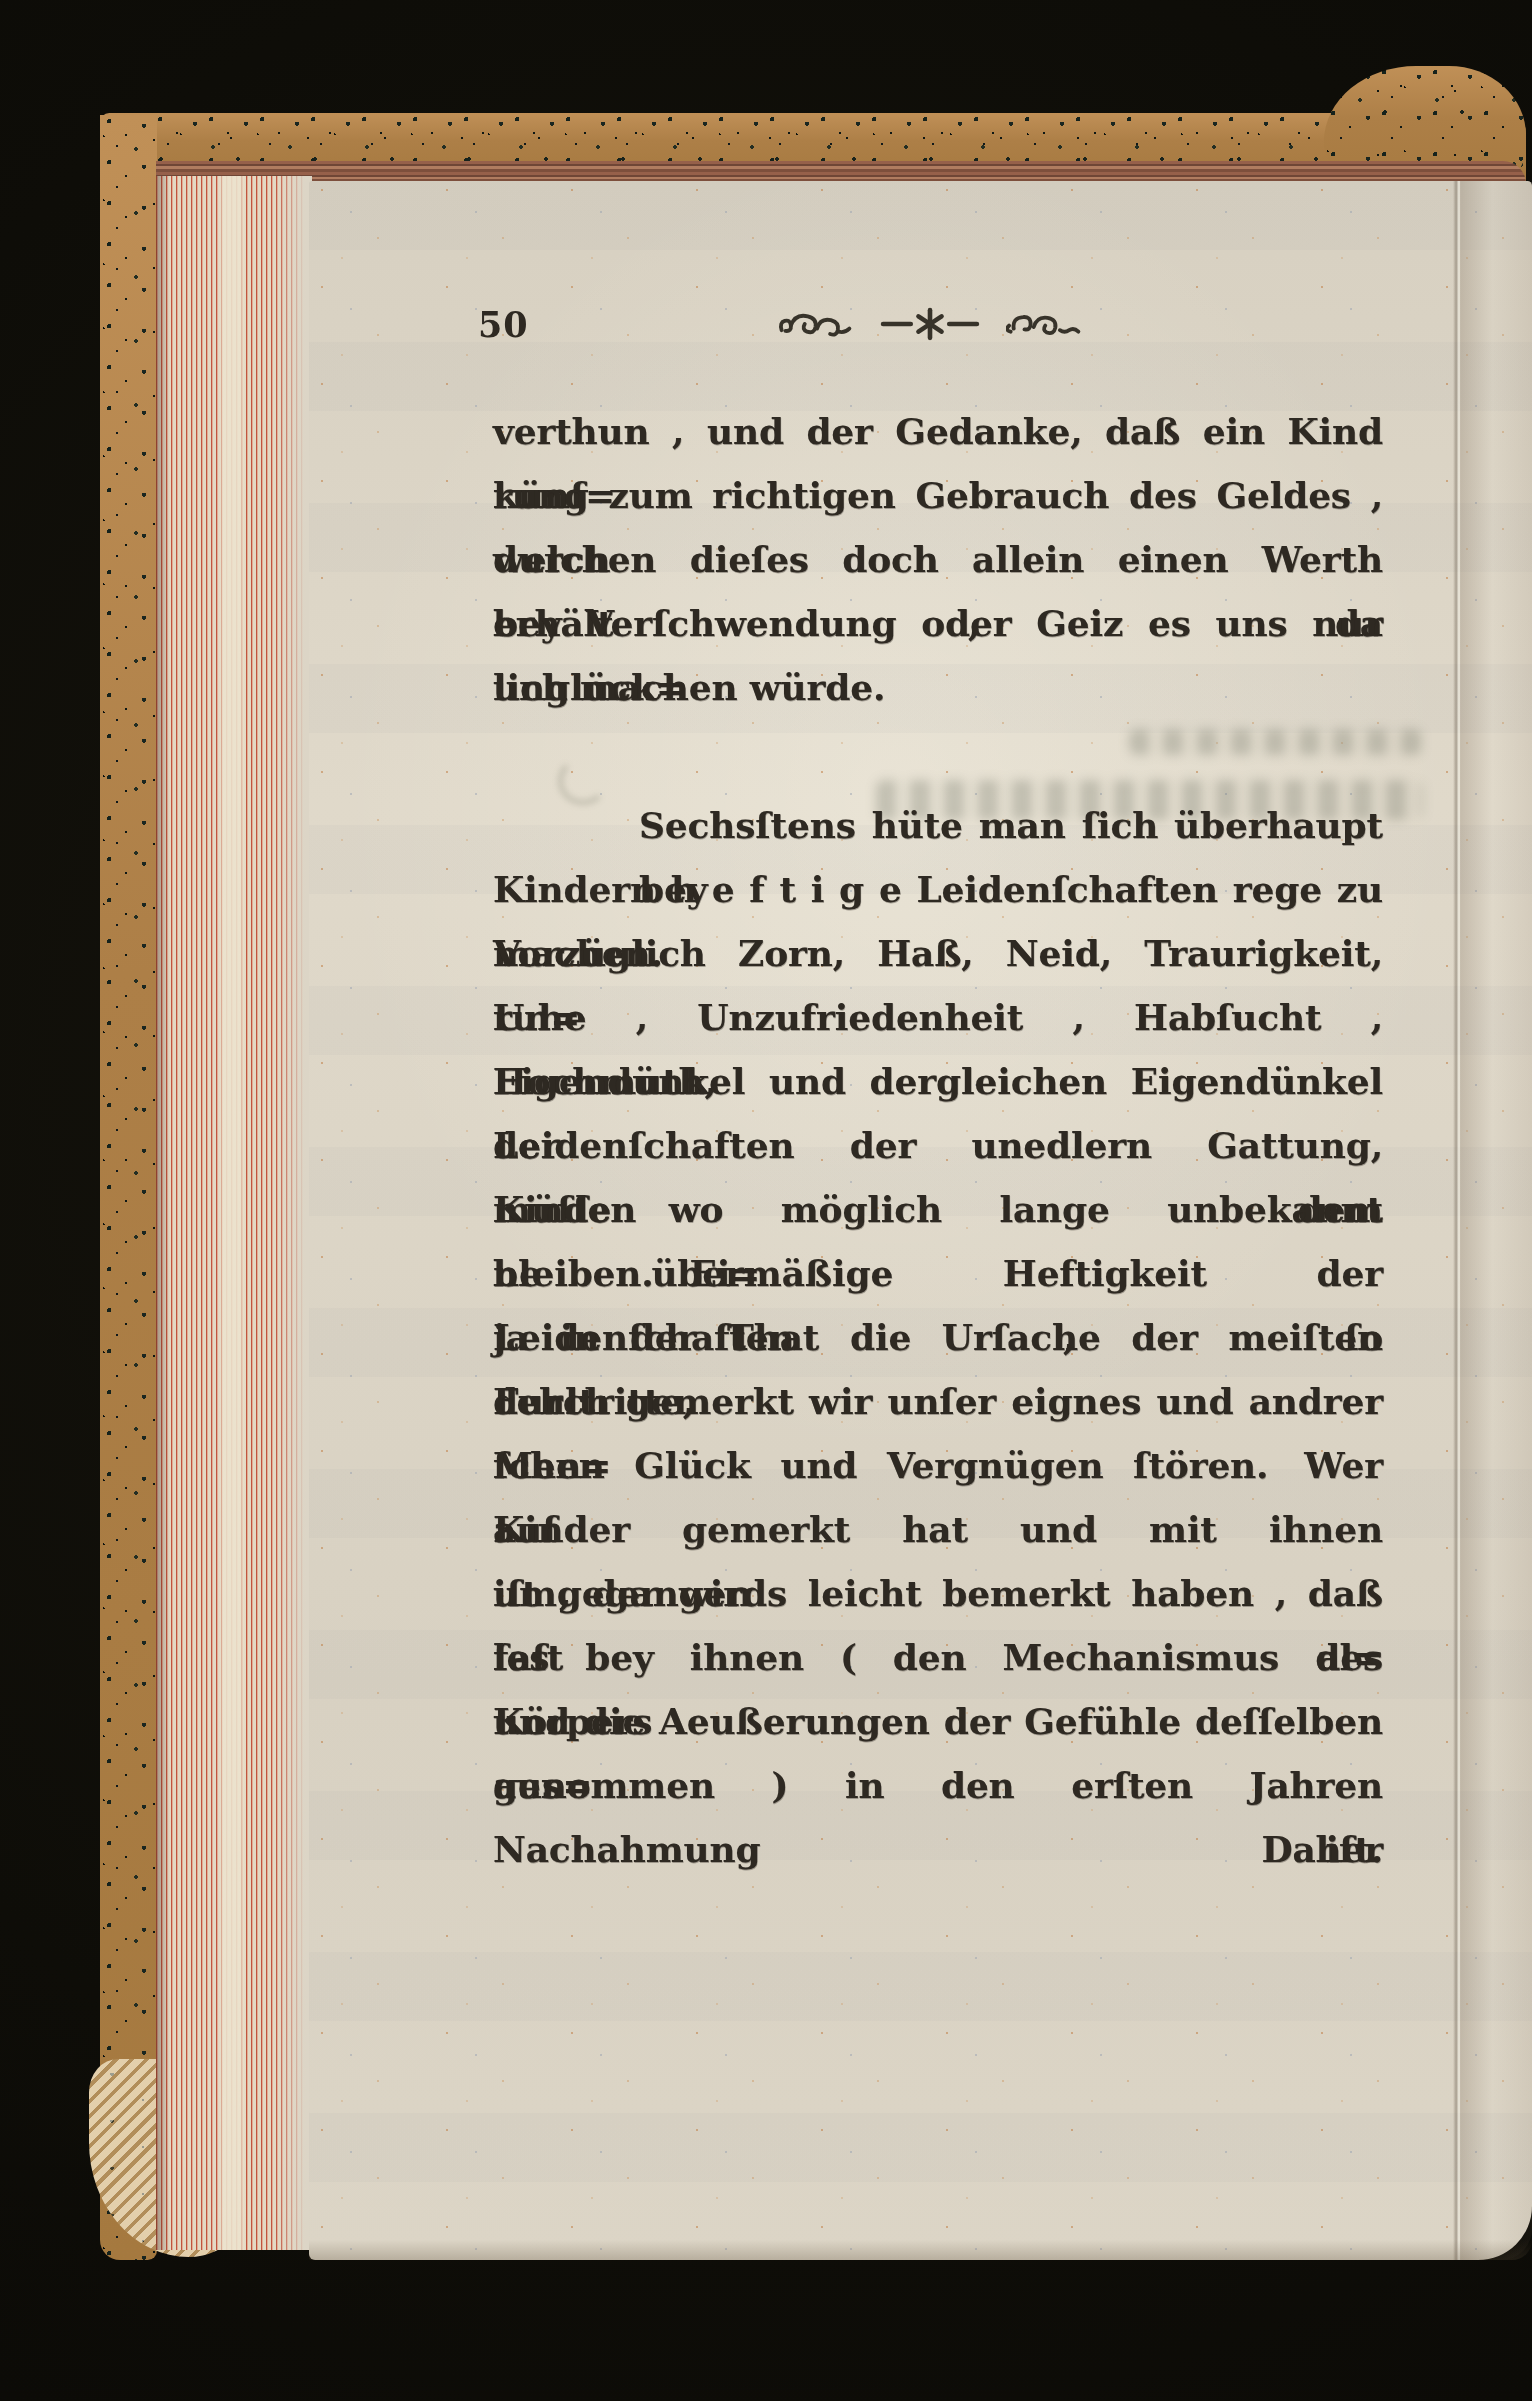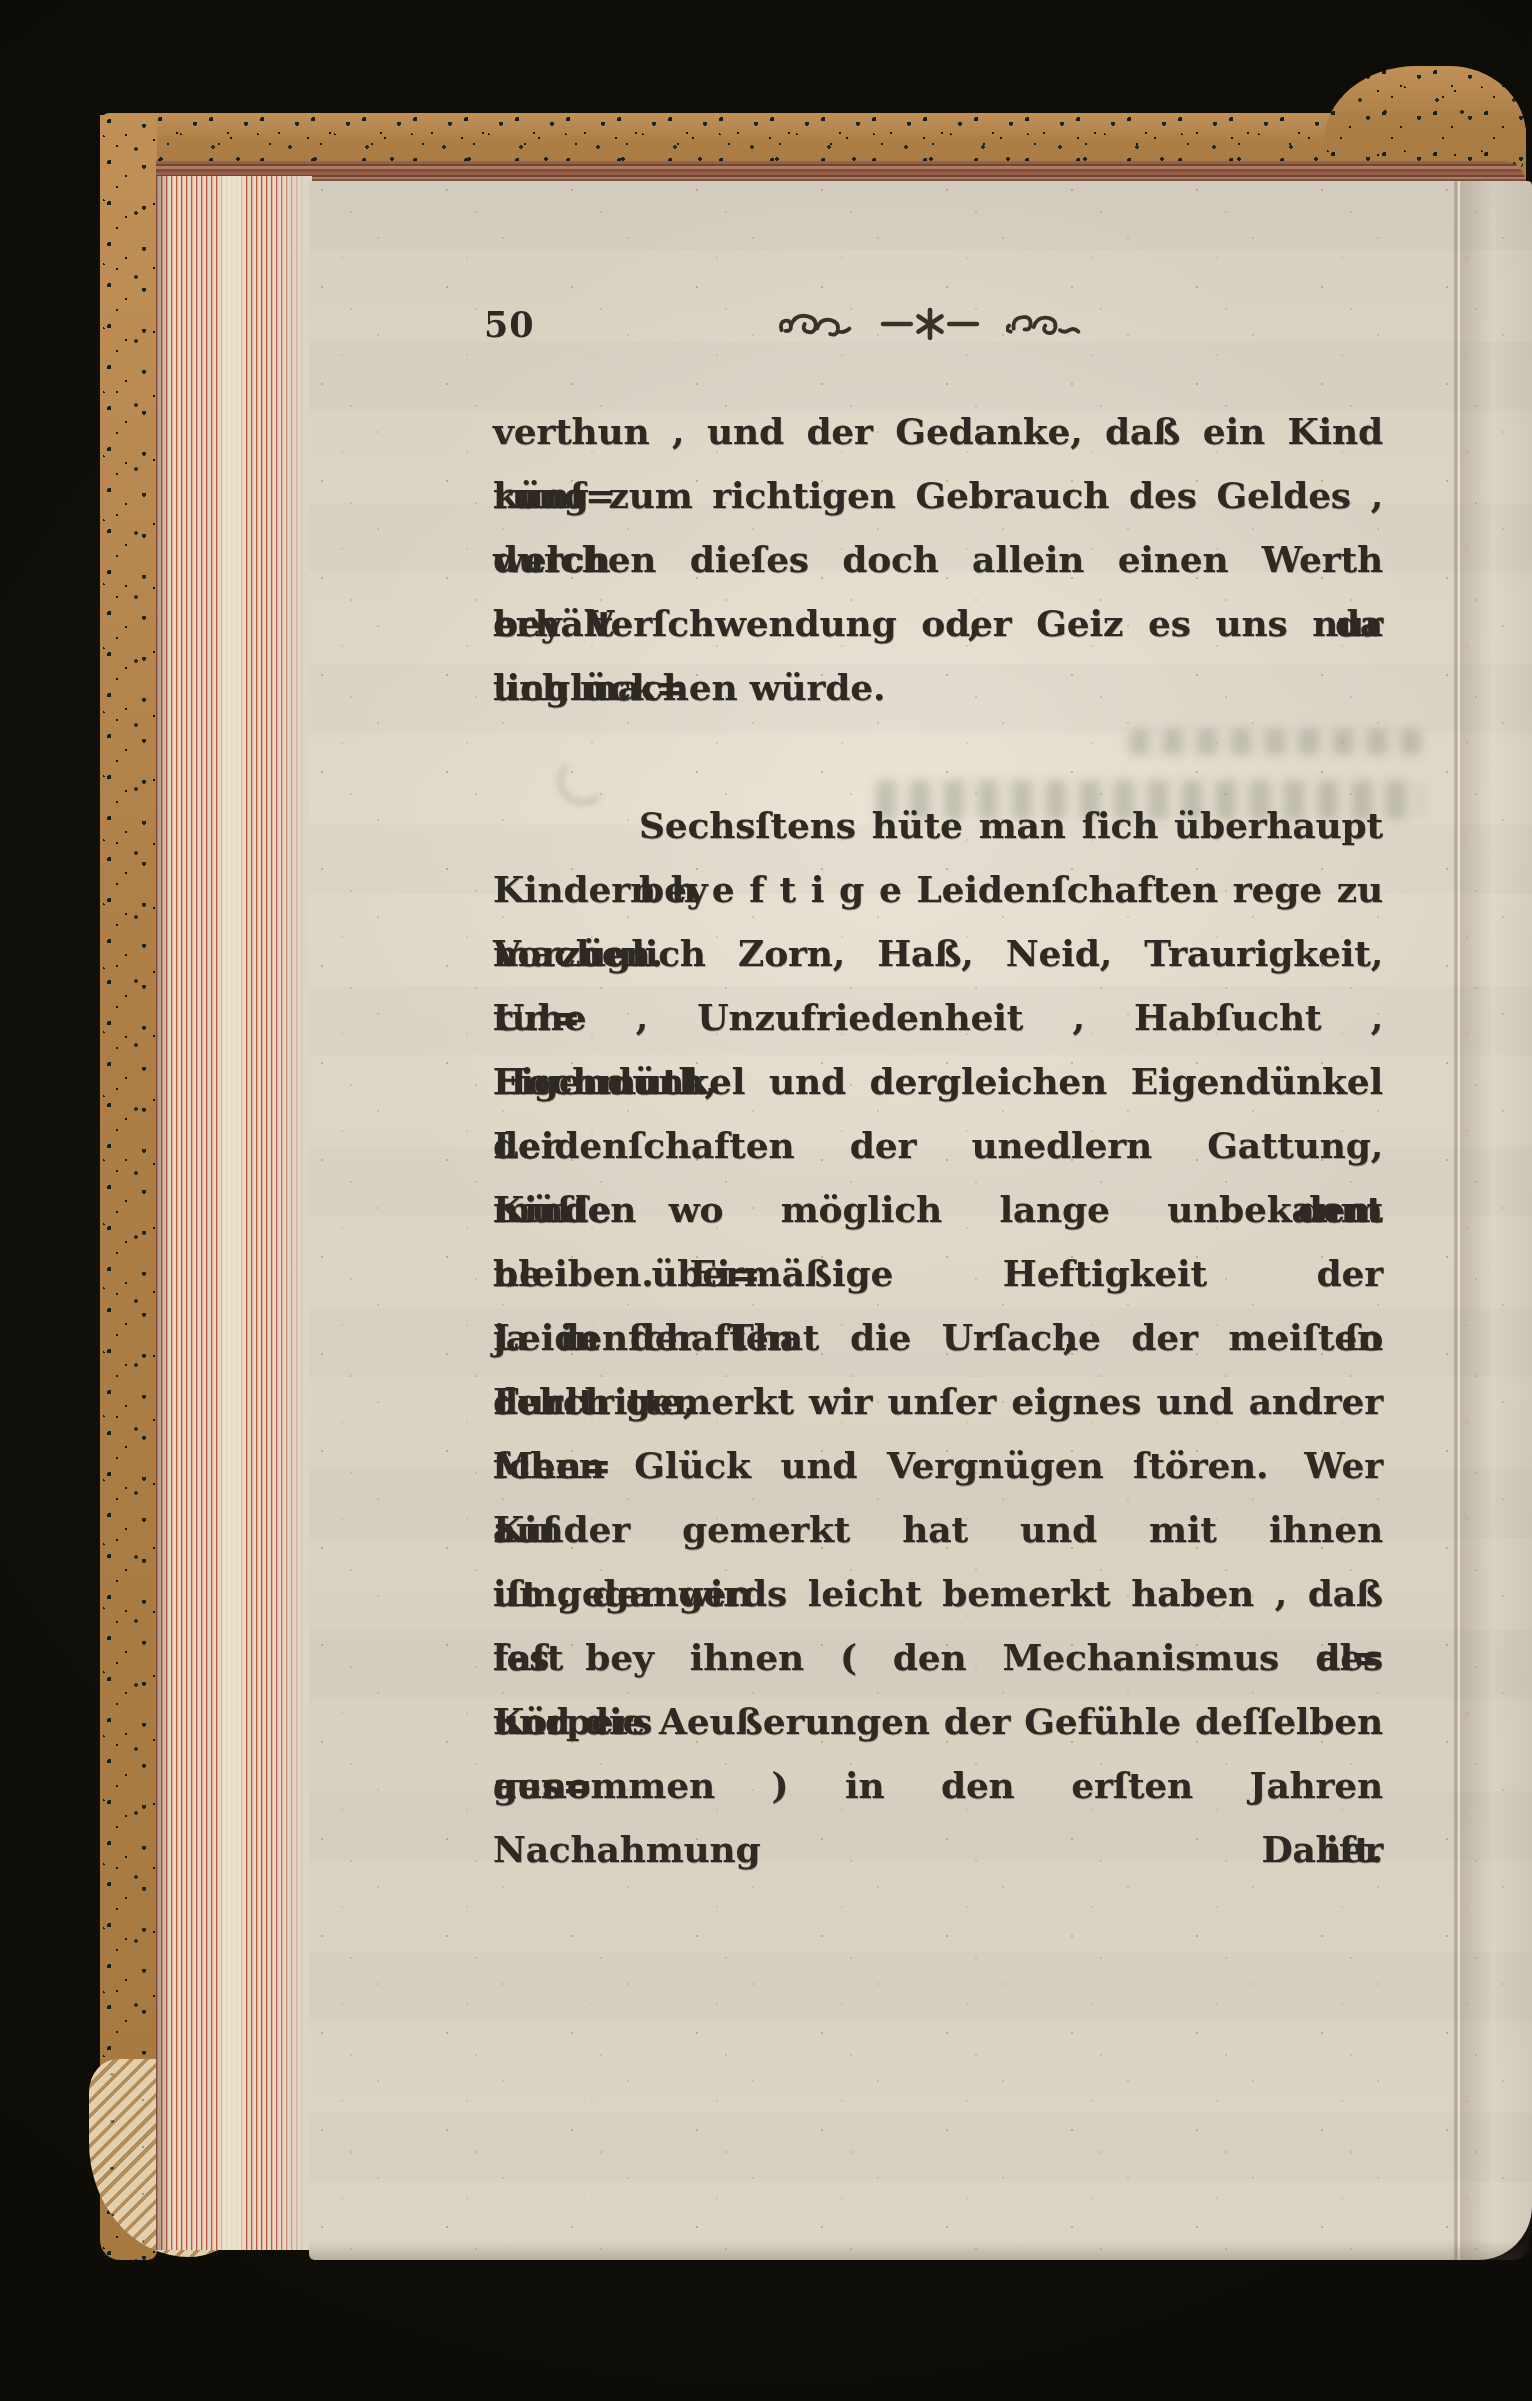--- a/index.html
+++ b/index.html
@@ -71,21 +71,21 @@
   .page::after{content:"";position:absolute;left:0;bottom:0;width:100%;height:20px;
     border-radius:0 0 54px 6.1px;
     background:linear-gradient(180deg, rgba(90,75,55,0), rgba(90,75,55,.28));}
   .crease{position:absolute;left:1144px;top:0;width:7.7px;height:100%;
     background:linear-gradient(90deg, rgba(0,0,0,0), rgba(70,55,40,.35) 40%, rgba(255,255,245,.45) 72%, rgba(0,0,0,0));}
   .right-fold{position:absolute;left:1151px;top:0;width:72px;height:100%;
     border-radius:0 4.6px 31px 0;
     background:linear-gradient(90deg, rgba(90,70,50,.20), rgba(0,0,0,0) 45%, rgba(120,100,80,.10));}
 
   
-  .pagenum{position:absolute;left:175px;top:123px;font-size:35px;font-weight:bold;
+  .pagenum{position:absolute;left:169px;top:123px;font-size:35px;font-weight:bold;
     color:#2e2922;letter-spacing:0.8px;}
   .ornament{position:absolute;left:460px;top:121px;width:322px;height:43px;
     display:flex;align-items:center;justify-content:center;gap:26px;}
   .ornament svg{display:block;}
 
   .textblock{position:absolute;left:184px;top:218px;width:890px;
     font-size:36px;font-weight:bold;color:#2e2922;line-height:64px;
     letter-spacing:-0.2px;
     text-shadow:0.5px 0.5px 0 rgba(46,41,34,.35), -0.2px -0.2px 0 rgba(46,41,34,.18);}
   .line{text-align:justify;text-align-last:justify;height:64px;overflow:visible;}

